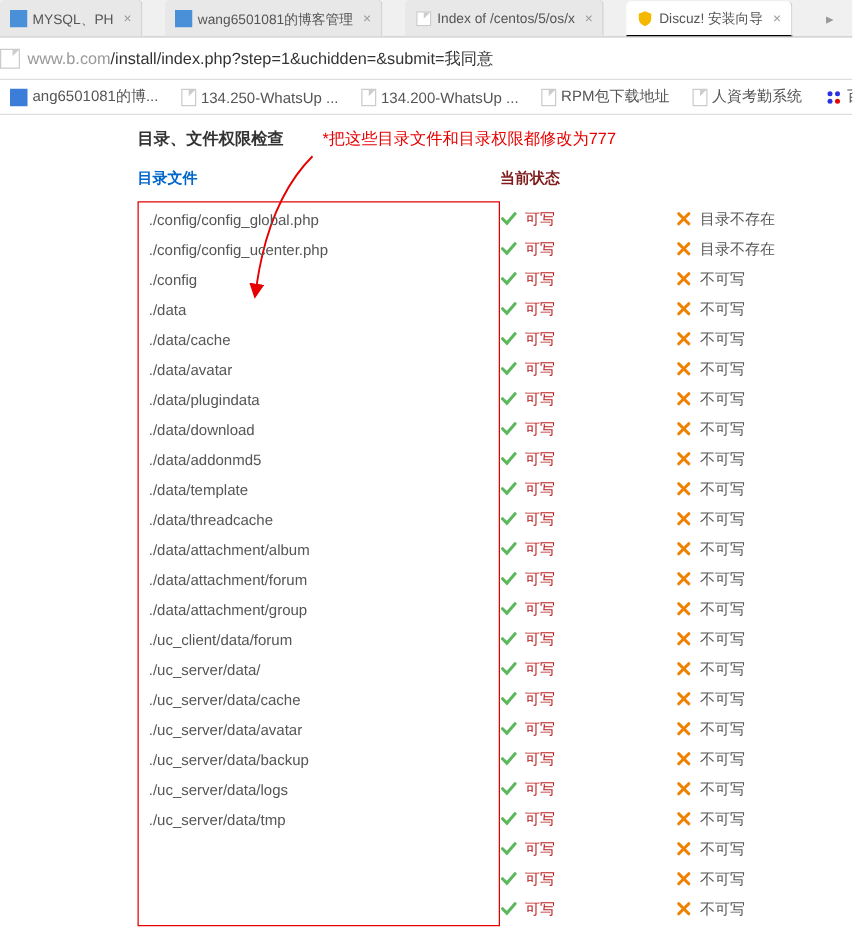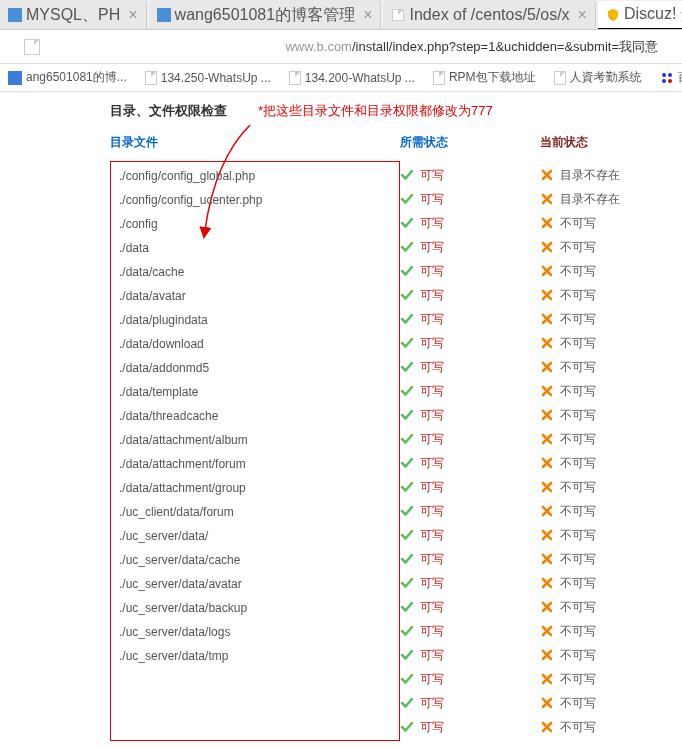--- a/index.html
+++ b/index.html
@@ -1,25 +1,25 @@
 <!DOCTYPE html>
 <html><head>
   <meta charset="utf-8">
   <style>
     * { margin: 0; padding: 0; box-sizing: border-box; }
     body { font-family: "Microsoft YaHei", Arial, sans-serif; font-size: 12px; background: #fff; width: 682px; }
     
     .tabs { display: flex; background: #f0f0f0; border-bottom: 1px solid #ccc; height: 30px; overflow: hidden; }
-    .tab { display: flex; align-items: center; padding: 0 8px; border-right: 1px solid #ccc; background: #e8e8e8; color: #555; font-size: 16px; height: 30px; gap: 4px; white-space: nowrap; border-top-left-radius: 4px; border-top-right-radius: 4px; margin-right: 2px; }
+    .tab { display: flex; align-items: center; padding: 0 8px; border-right: 1px solid #ccc; background: #e8e8e8; color: #555; font-size: 11px; height: 30px; gap: 4px; white-space: nowrap; border-top-left-radius: 4px; border-top-right-radius: 4px; margin-right: 18px; }
     .tab.active { background: #fff; border-bottom: 3px solid #000000; position: relative; top: 1px; }
     .tab-close { color: #999; margin-left: 4px; cursor: pointer; }
     .tab-icon { width: 14px; height: 14px; display: inline-flex; align-items: center; justify-content: center; }
     .tab-new { display:flex; align-items:center; justify-content:center; width: 24px; color:#999; }
     
-    .addr-bar { display: flex; align-items: center; padding: 6px 24px; border-bottom: 1px solid #ddd; gap: 6px; height: 34px; justify-content: space-between; }
+    .addr-bar { display: flex; align-items: center; padding: 6px 0; border-bottom: 1px solid #ddd; gap: 6px; height: 34px; }
     .page-icon { width: 16px; height: 16px; border: 1px solid #ccc; display:inline-block; background:#fff; position:relative; }
     .page-icon::after { content:""; position:absolute; right:0; top:0; border-left:5px solid #ccc; border-bottom:5px solid transparent; width:0; height:0; }
     .url { color: #333; font-size: 13px; }
     .url .gray { color: #999; }
     .url .dark { color: #333; }
     
     .bookmarks { display: flex; align-items: center; padding: 4px 8px; border-bottom: 1px solid #ddd; gap: 18px; font-size: 12px; color: #555; height: 28px; overflow:hidden; }
     .bm-item { display: flex; align-items: center; gap: 4px; white-space: nowrap; }
     .bm-icon-blue { width:14px; height:14px; background:#3b7dd8; }
     
@@ -139,21 +139,20 @@
         <marker id="ah" markerWidth="8" markerHeight="8" refX="2" refY="4" orient="auto">
           <path d="M0,0 L8,4 L0,8 Z" fill="#e60000"></path>
         </marker>
       </defs>
     <path d="M55,5 Q20,40 10,110" stroke="#e60000" stroke-width="1.5" fill="none" marker-end="url(#ah)"></path>
   </svg>
 
   <div class="tbl">
     <div class="tbl-head">
       <div class="col1">目录文件</div>
-      <div class="col2">所需状态</div>
       <div class="col3">当前状态</div>
     </div>
     <div class="rows-overlay">
       <div class="redbox" style="width:290px;">
         <div id="col1-rows">
             <div class="row">
               <div class="c1">./config/config_global.php</div>
             </div>
             <div class="row">
               <div class="c1">./config/config_ucenter.php</div>

